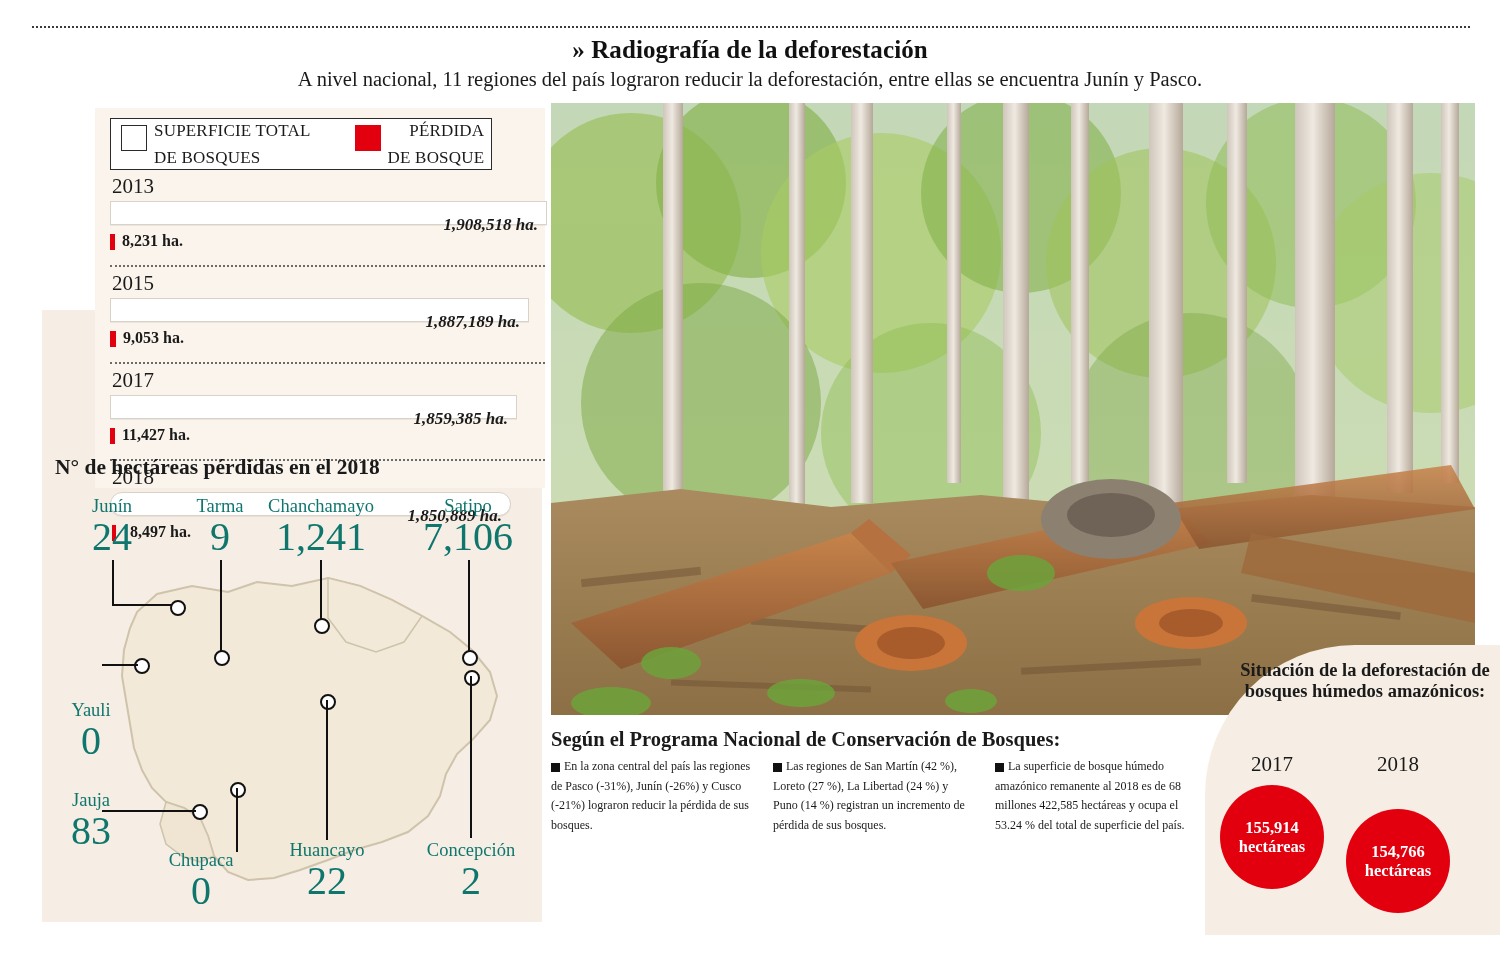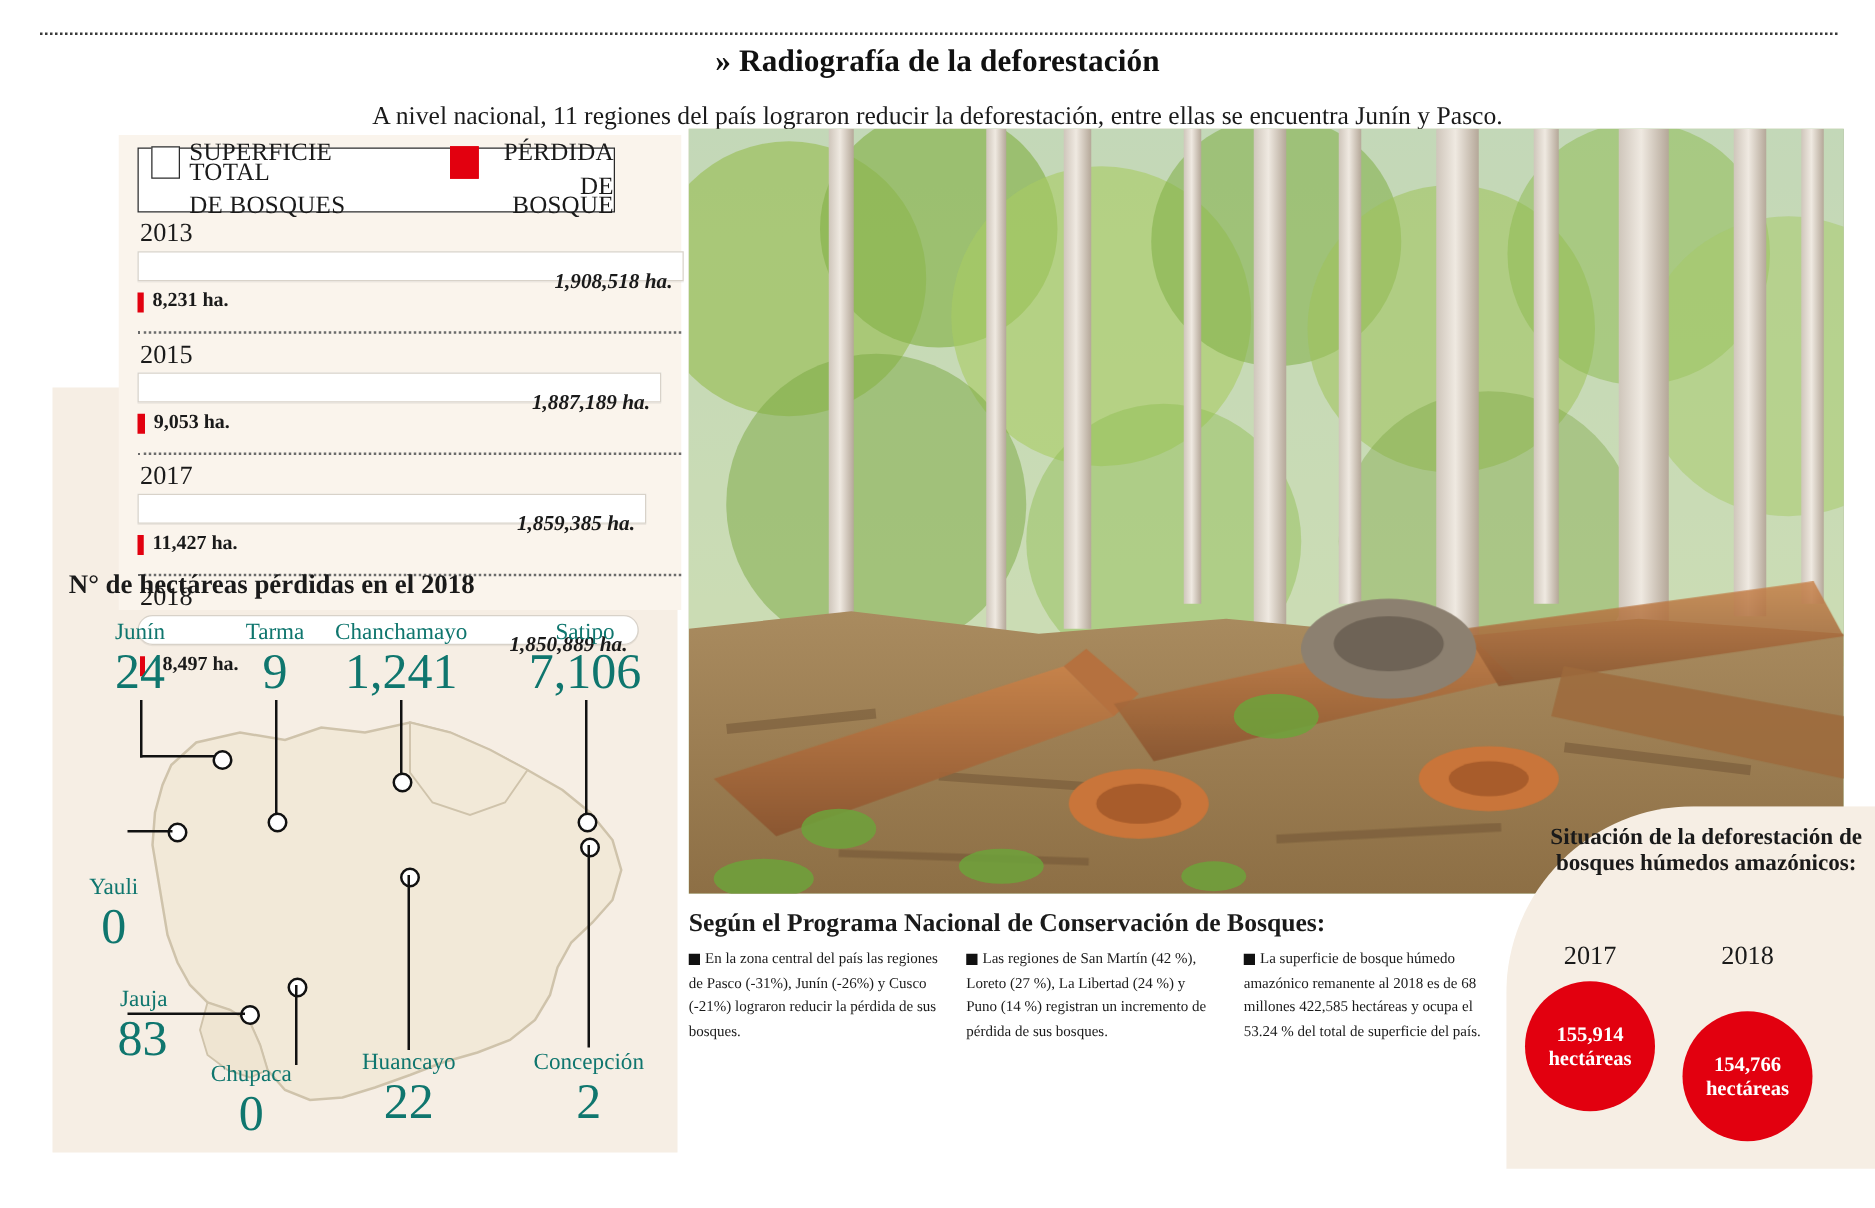--- a/index.html
+++ b/index.html
@@ -22,21 +22,21 @@
   
   .header{
     position:absolute;left:0;top:36px;width:1500px;text-align:center;
   }
   .header .title{
     font-family:"Liberation Serif", serif;
     font-weight:bold;font-size:25px;letter-spacing:.1px;
     color:#111;
   }
   .header .subtitle{
-    font-size:20.5px;margin-top:18px;color:#1a1a1a;
+    font-size:20.5px;margin-top:4px;color:#1a1a1a;
   }
 
   
   .beige-panel{
     position:absolute;left:42px;top:310px;width:500px;height:612px;
     background:#f6eee4;
   }
   .beige-panel2{
     position:absolute;left:95px;top:108px;width:450px;height:380px;
     background:#faf4ec;
@@ -45,21 +45,21 @@
   
   .legend{
     position:absolute;left:110px;top:118px;width:380px;height:50px;
     border:1.5px solid #2b2b2b;background:#fff;
     display:flex;align-items:center;
   }
   .legend-block{display:flex;align-items:flex-start;padding-left:10px;}
   .swatch{width:24px;height:24px;border:1.5px solid #2b2b2b;background:#fff;margin-top:2px;}
   .swatch.red{background:#e2000f;border-color:#e2000f;}
   .legend-text{
-    font-size:20px;line-height:15.5px;margin-left:7px;letter-spacing:.2px;
+    font-size:17px;line-height:15.5px;margin-left:7px;letter-spacing:.2px;
   }
   .legend-text .l2{display:block;margin-top:11px;}
   .legend-right{margin-left:34px;}
   .legend-right .legend-text{text-align:right;}
 
   
   .bars{position:absolute;left:110px;top:170px;width:435px;}
   .bar-group{position:relative;}
   .bar-year{
     font-size:21px;margin:4px 0 2px 2px;
@@ -262,21 +262,21 @@
       <div class="num">1,241</div>
     </div>
     <div class="label" style="left:360px;top:14px;width:132px;">
       <div class="name">Satipo</div>
       <div class="num">7,106</div>
     </div>
     <div class="label" style="left:6px;top:218px;width:86px;">
       <div class="name">Yauli</div>
       <div class="num">0</div>
     </div>
-    <div class="label" style="left:6px;top:308px;width:86px;text-align:right;">
+    <div class="label" style="left:6px;top:308px;width:86px;">
       <div class="name">Jauja</div>
       <div class="num">83</div>
     </div>
     <div class="label" style="left:104px;top:368px;width:110px;">
       <div class="name">Chupaca</div>
       <div class="num">0</div>
     </div>
     <div class="label" style="left:222px;top:358px;width:126px;">
       <div class="name">Huancayo</div>
       <div class="num">22</div>

